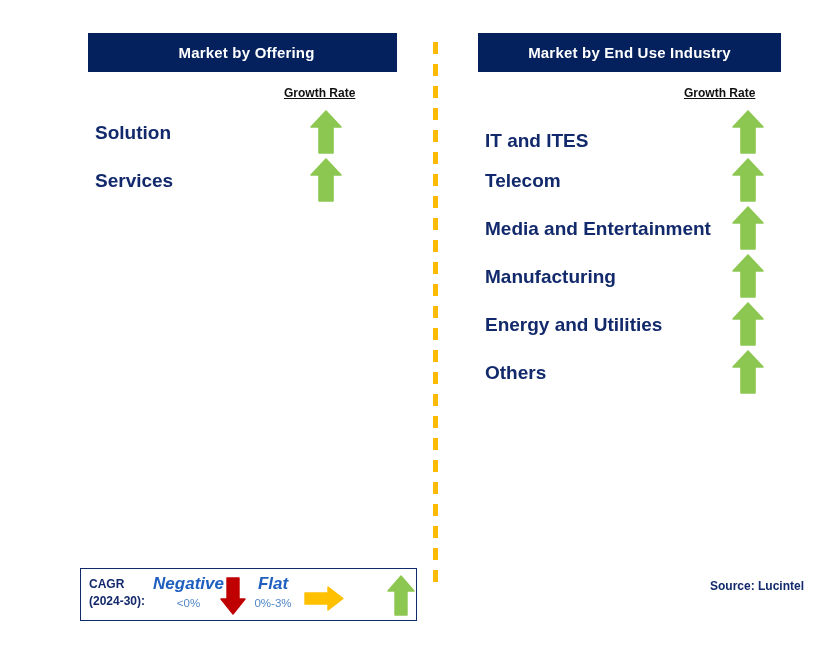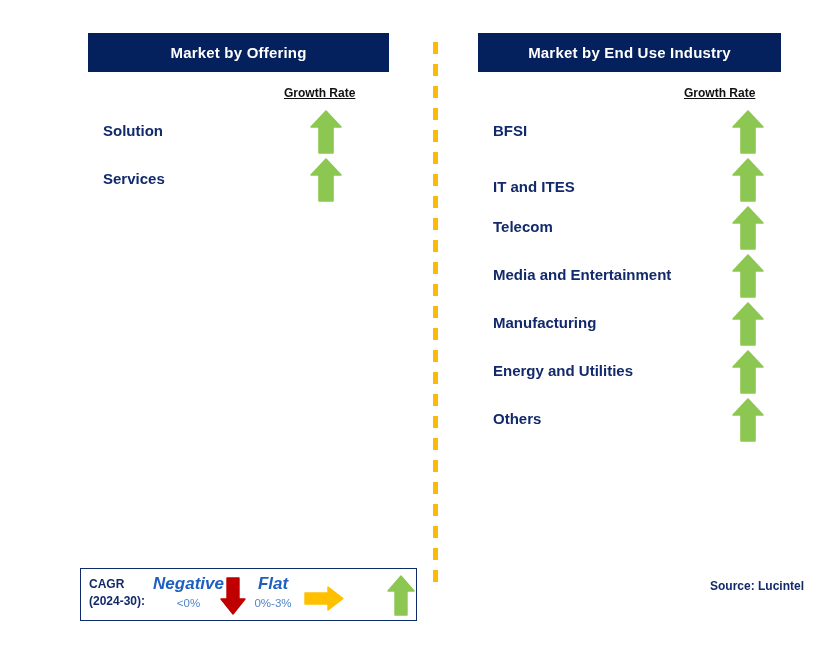--- a/index.html
+++ b/index.html
@@ -25,20 +25,21 @@
     display: flex;
     align-items: center;
     justify-content: center;
     letter-spacing: 0.2px;
   }
   #header-offering {
     left: 88px;
     top: 33px;
     width: 301px;
     height: 39px;
+    padding-left: 8px;
   }
   #header-enduse {
     left: 478px;
     top: 33px;
     width: 303px;
     height: 39px;
     text-align: right;
   }
 
   
@@ -46,24 +47,23 @@
     position: absolute;
     color: #111111;
     font-size: 12px;
     font-weight: bold;
     text-decoration: underline;
   }
   #growth-left { left: 284px; top: 86px; }
   #growth-right { left: 684px; top: 86px; }
   .row-label {
     color: #12296b;
-    font-size: 15px;
+    font-size: 19px;
     font-weight: bold;
     white-space: nowrap;
-    margin-left: 8px;
   }
   .row-arrow {
     position: absolute;
   }
 
   .left-col .row-label { position: absolute; left: 0; }
   .left-col .row-arrow { left: 215px; }
 
   .right-col .row-label { position: absolute; left: 0; }
   .right-col .row-arrow { left: 247px; }
@@ -193,28 +193,20 @@
     <span class="row-arrow" style="top:0px">
       <svg class="arrow-up-green" width="32" height="44" viewBox="0 0 32 44" aria-hidden="true">
         <path d="M16 1 L31 17 L23 17 L23 43 L9 43 L9 17 L1 17 Z" fill="#8cc751" stroke="#8cc751" stroke-width="1.6" stroke-linejoin="round"></path>
       </svg>
     </span>
   </div>
 </div>
 
 <div id="right-rows" class="right-col">
 
-  <div class="row-slot">
-    <span class="row-label" style="top:12px">BFSI</span>
-    <span class="row-arrow" style="top:0px">
-      <svg class="arrow-up-green" width="32" height="44" viewBox="0 0 32 44" aria-hidden="true">
-        <path d="M16 1 L31 17 L23 17 L23 43 L9 43 L9 17 L1 17 Z" fill="#8cc751" stroke="#8cc751" stroke-width="1.6" stroke-linejoin="round"></path>
-      </svg>
-    </span>
-  </div>
 
   <div class="row-slot">
     <span class="row-label" style="top:20px">IT and ITES</span>
     <span class="row-arrow" style="top:0px">
       <svg class="arrow-up-green" width="32" height="44" viewBox="0 0 32 44" aria-hidden="true">
         <path d="M16 1 L31 17 L23 17 L23 43 L9 43 L9 17 L1 17 Z" fill="#8cc751" stroke="#8cc751" stroke-width="1.6" stroke-linejoin="round"></path>
       </svg>
     </span>
   </div>
 

